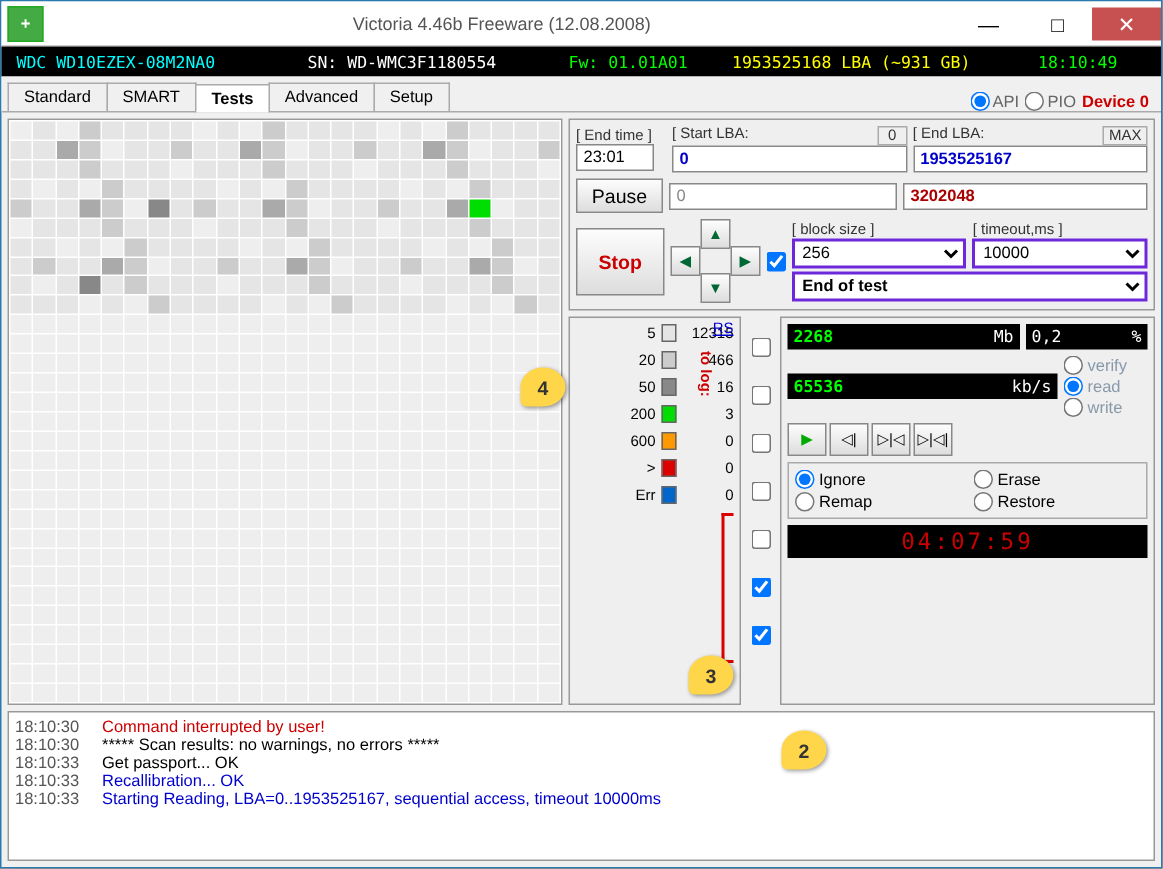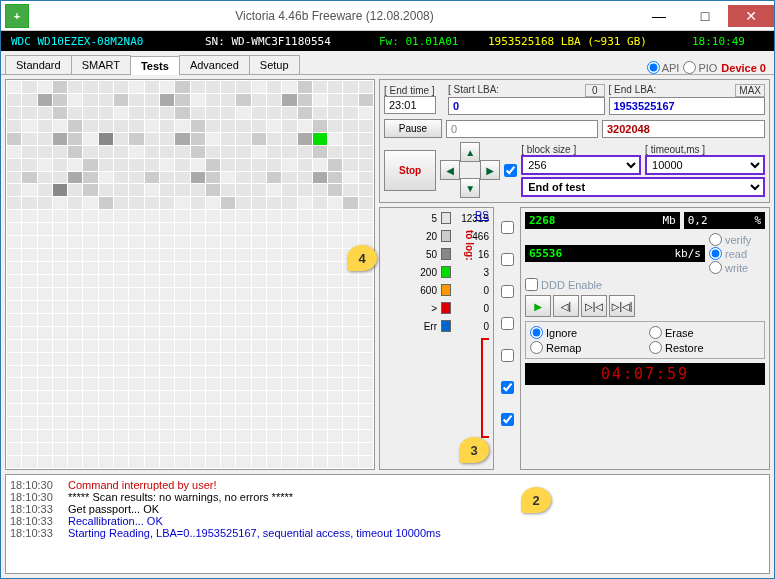--- a/index.html
+++ b/index.html
@@ -30,21 +30,21 @@
 .grid{width:370px;border:1px solid #999;background:#fff;display:grid;grid-template-columns:repeat(24,1fr);grid-template-rows:repeat(30,1fr);gap:1px;padding:1px}
 .cell{background:#eee}
 .cell.d1{background:#e5e5e5}.cell.d2{background:#ccc}.cell.d3{background:#aaa}.cell.d4{background:#888}.cell.g{background:#0d0}
 .rpanel{flex:1;display:flex;flex-direction:column;gap:4px}
 .pgroup{border:1px solid #999;padding:4px;display:flex;flex-direction:column;gap:4px;background:#efefef}
 .prow{display:flex;gap:4px;align-items:center}
 .lbl{font-size:10px;color:#333}
 .inp{border:1px solid #888;padding:2px 4px;font-size:11px;background:#fff}
 .inp.blue{color:#00c;font-weight:bold}
 .inp.red{color:#a00;font-weight:bold}
-.btn{border:1px solid #888;background:linear-gradient(#fdfdfd,#ddd);padding:3px 8px;font-size:10px;cursor:pointer}
+.btn{border:1px solid #888;background:linear-gradient(#fdfdfd,#ddd);padding:3px 8px;font-size:13px;cursor:pointer}
 .btn.stop{color:#c00;font-weight:bold;padding:14px 14px}
 .arrows{width:60px;height:56px;position:relative}
 .arr{position:absolute;width:20px;height:20px;border:1px solid #888;background:linear-gradient(#fdfdfd,#ddd);display:flex;align-items:center;justify-content:center;font-size:10px;cursor:pointer;color:#063}
 .arr.u{top:0;left:20px}.arr.d{bottom:0;left:20px}.arr.l{top:18px;left:0}.arr.r{top:18px;right:0}
 .sel{border:2px solid #6d28d9;background:#fff;padding:1px;font-size:11px}
 .stats{display:flex;gap:4px;flex:1}
 .statcol{flex:0 0 115px;border:1px solid #999;padding:4px;display:flex;flex-direction:column;gap:6px;background:#efefef;position:relative}
 .statrow{display:flex;align-items:center;gap:4px;font-size:10px;justify-content:flex-end}
 .statlbl{width:26px;text-align:right}
 .statbox{width:10px;height:12px;border:1px solid #666}
@@ -948,24 +948,20 @@
                   <label class="radi" style="color:#89a">
                       <input type="radio" checked="" style="">
                       <span>read</span>
                     </label>
                   <label class="radi" style="color:#89a">
                       <input type="radio" style="">
                       <span>write</span>
                     </label>
                 </div>
               </div>
-              <label class="radi" style="color:#89a">
-                  <input type="checkbox" style="">
-                  <span>DDD Enable</span>
-                </label>
               <div class="play">
                 <button style="color:#0a0">▶</button>
                 <button>◁|</button>
                 <button>▷|◁</button>
                 <button>▷|◁|</button>
               </div>
               <div class="radgrid">
                 <label class="radi">
                     <input type="radio" checked="" style="">
                     <span>Ignore</span>

